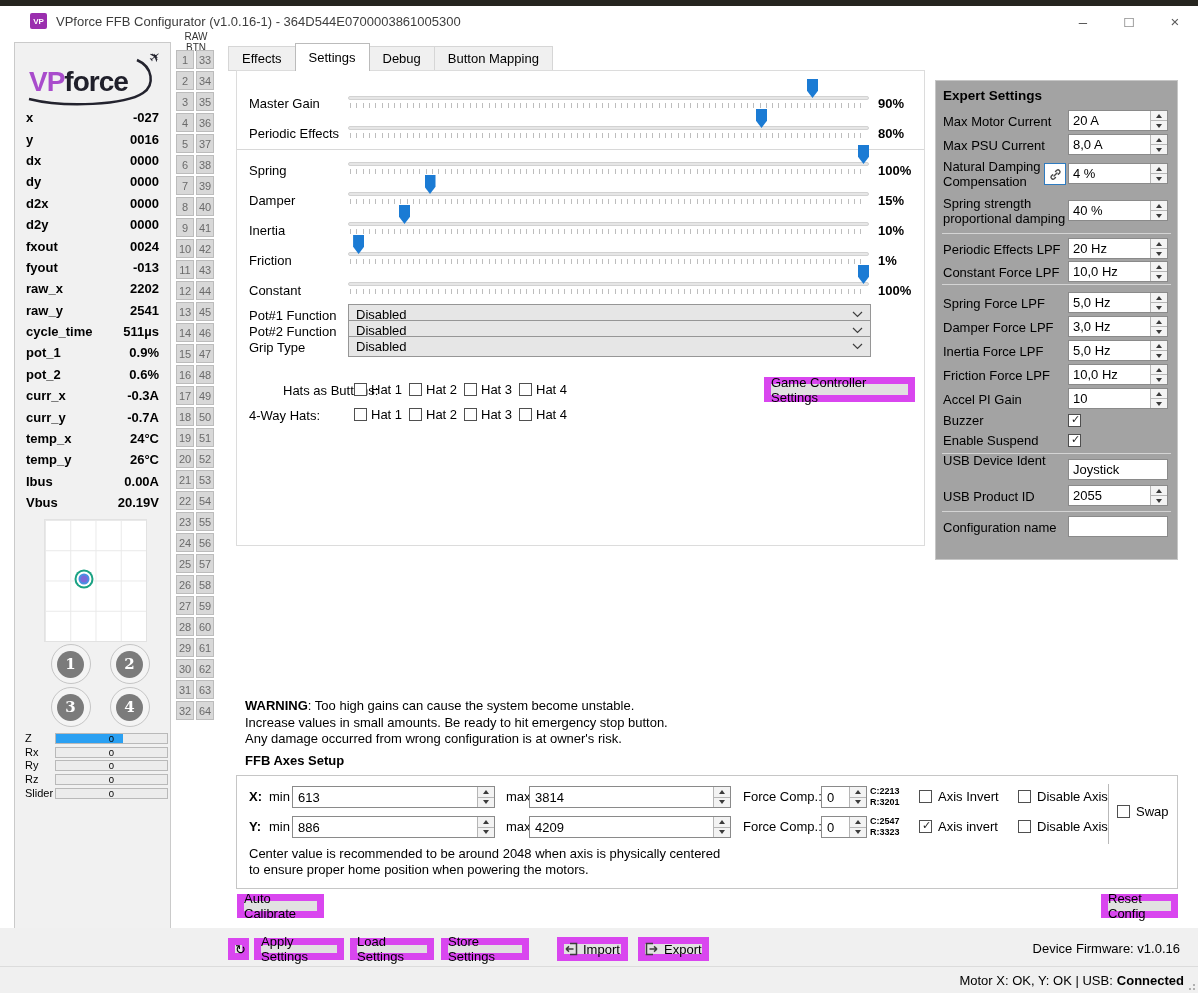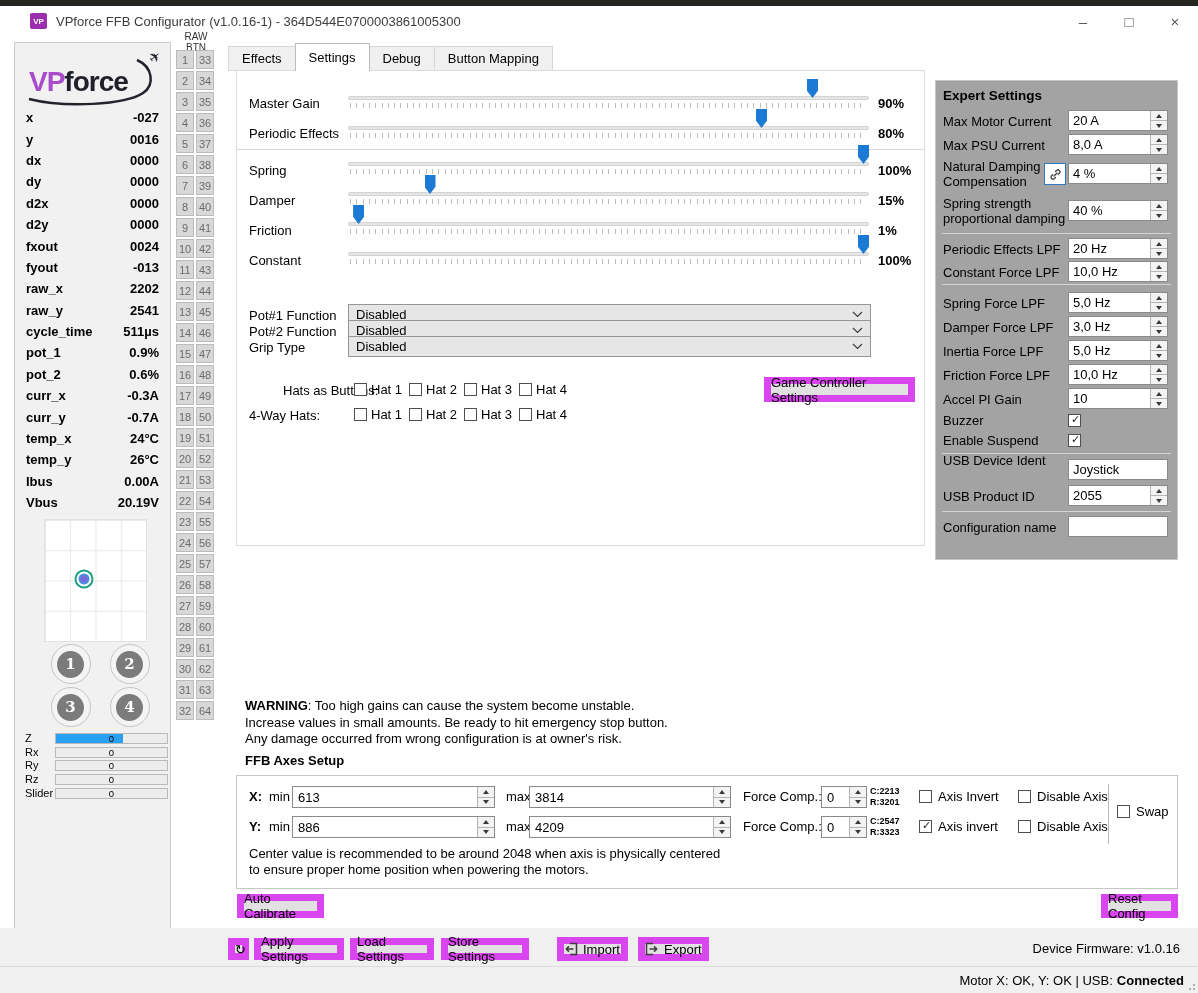--- a/index.html
+++ b/index.html
@@ -444,20 +444,31 @@
           <div class="track" style="--pos: 15%;">
             <div class="groove"></div>
             <div class="ticks"></div>
             <div class="handle-strip">
               <div class="handle"></div>
             </div>
           </div>
           <span class="s-pct">15%</span>
         </div>
 
+        <div class="slider-row">
+          <span class="s-label">Inertia</span>
+          <div class="track" style="--pos: 10%;">
+            <div class="groove"></div>
+            <div class="ticks"></div>
+            <div class="handle-strip">
+              <div class="handle"></div>
+            </div>
+          </div>
+          <span class="s-pct">10%</span>
+        </div>
 
         <div class="slider-row">
           <span class="s-label">Friction</span>
           <div class="track" style="--pos: 1%;">
             <div class="groove"></div>
             <div class="ticks"></div>
             <div class="handle-strip">
               <div class="handle"></div>
             </div>
           </div>

